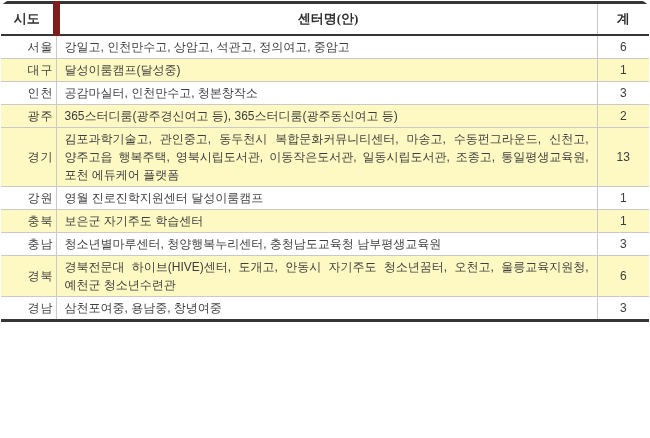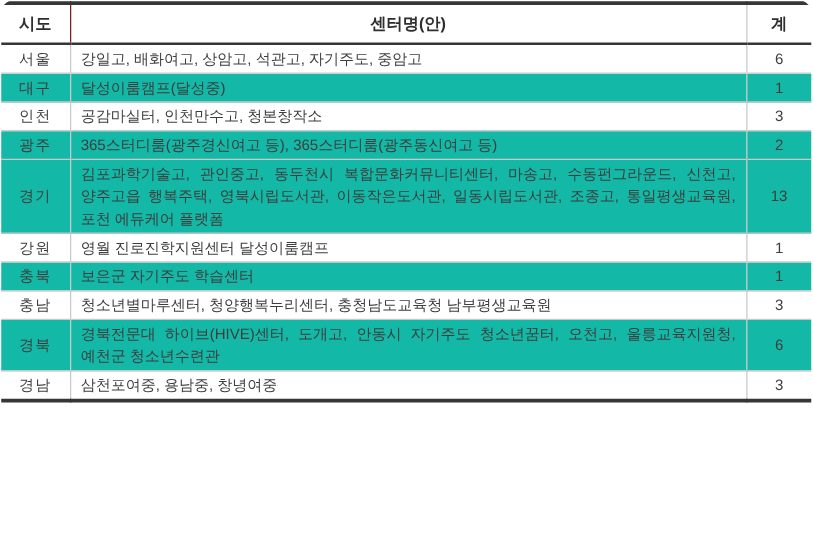--- a/index.html
+++ b/index.html
@@ -33,33 +33,34 @@
     font-weight: bold;
     text-align: center;
     vertical-align: middle;
     height: 30px;
     padding: 0 2px;
     background: #ffffff;
     border-bottom: 2px solid #363636;
     color: #2e2e2e;
   }
   thead th.h-centers {
-    border-left: 1px solid #7f1d1d;
+    border-left: 7px solid #7f1d1d;
     border-right: 1px solid #c9c9c9;
+    font-family: Liberation Serif, serif;
   }
   tbody tr + tr td { border-top: 1px solid #c9c9c9; }
-  tbody tr.shaded td { background: #14b8a6; }
+  tbody tr.shaded td { background: #fef9c3; }
   tbody td {
     font-size: 12px;
     line-height: 18px;
     vertical-align: middle;
     padding: 2px 2px;
   }
   td.cell-sido {
-    text-align: center;
+    text-align: right;
     letter-spacing: 1px;
   }
   td.cell-centers {
     text-align: justify;
     padding: 2px 8px;
     border-left: 1px solid #c9c9c9;
     border-right: 1px solid #c9c9c9;
     word-break: keep-all;
   }
   td.cell-total { text-align: center; }
@@ -77,21 +78,21 @@
     <thead>
       <tr>
         <th class="h-sido">시도</th>
         <th class="h-centers">센터명(안)</th>
         <th class="h-total">계</th>
       </tr>
     </thead>
     <tbody>
         <tr>
           <td class="cell-sido">서울</td>
-          <td class="cell-centers">강일고, 배화여고, 상암고, 석관고, 자기주도, 중암고</td>
+          <td class="cell-centers">강일고, 인천만수고, 상암고, 석관고, 정의여고, 중암고</td>
           <td class="cell-total">6</td>
         </tr>
         <tr class="shaded">
           <td class="cell-sido">대구</td>
           <td class="cell-centers">달성이룸캠프(달성중)</td>
           <td class="cell-total">1</td>
         </tr>
         <tr>
           <td class="cell-sido">인천</td>
           <td class="cell-centers">공감마실터, 인천만수고, 청본창작소</td>

